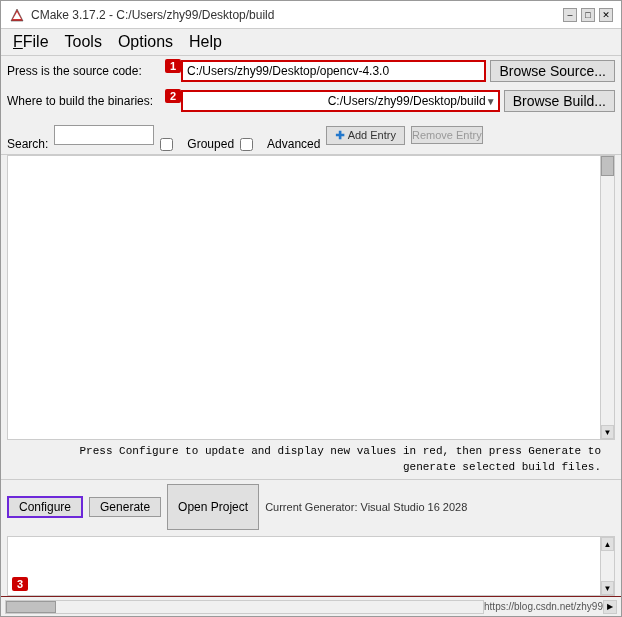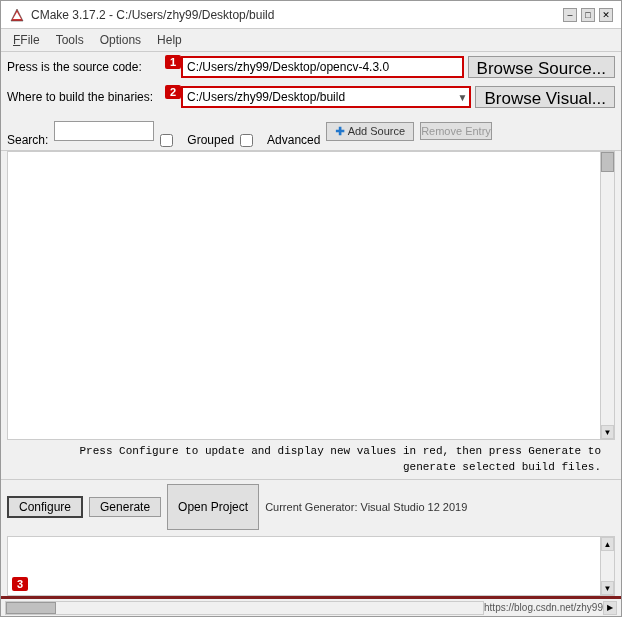--- a/index.html
+++ b/index.html
@@ -57,22 +57,22 @@
     .menu-bar {
       display: flex;
       gap: 0;
       background: #f0f0f0;
       border-bottom: 1px solid #ccc;
       padding: 2px 4px;
     }
     .menu-item {
       padding: 2px 8px;
       cursor: pointer;
-      font-size: 12px;
-      color: #404040;
+      font-size: 16px;
+      color: #000000;
       text-align: center;
     }
     .menu-item u { text-decoration: underline; }
     .content {
       display: flex;
       flex-direction: column;
       flex: 1;
       overflow: hidden;
     }
     .row-field {
@@ -95,21 +95,21 @@
       height: 22px;
     }
     .dropdown-arrow {
       font-size: 10px;
       color: #555;
     }
     .btn-browse {
       background: #e0e0e0;
       border: 1px solid #999;
       padding: 2px 8px;
-      font-size: 17px;
+      font-size: 14px;
       cursor: pointer;
       white-space: nowrap;
       height: 22px;
     }
     .toolbar-row {
       display: flex;
       align-items: center;
       padding: 3px 6px;
       gap: 6px;
       border-bottom: 1px solid #ccc;
@@ -200,21 +200,21 @@
     }
     .bottom-bar {
       display: flex;
       align-items: center;
       padding: 4px 6px;
       gap: 6px;
       border-top: 1px solid #ccc;
     }
     .btn-configure {
       background: #e0e0e0;
-      border: 2px solid #404040;
+      border: 2px solid #6d28d9;
       padding: 2px 10px;
       font-size: 12px;
       cursor: pointer;
     }
     .btn-generate {
       background: #e0e0e0;
       border: 1px solid #999;
       padding: 2px 10px;
       font-size: 12px;
       cursor: pointer;
@@ -253,21 +253,21 @@
       color: #fff;
       font-size: 11px;
       font-weight: bold;
       padding: 1px 5px;
       border-radius: 2px;
     }
     .bottom-status-bar {
       display: flex;
       align-items: center;
       height: 20px;
-      border-top: 3px solid #7f1d1d;
+      border-top: 1px solid #7f1d1d;
       padding: 0 4px;
       justify-content: space-between;
     }
     .scrollbar-h {
       flex: 1;
       height: 14px;
       background: #f0f0f0;
       border: 1px solid #ccc;
       position: relative;
     }
@@ -285,20 +285,21 @@
       white-space: nowrap;
     }
     .input-select-wrap {
       flex: 1;
       border: 2px solid #cc0000;
       height: 22px;
       background: #fff;
       display: flex;
       align-items: center;
       padding: 0 2px;
+      text-align: right;
     }
     .select-value {
       flex: 1;
       font-size: 12px;
       padding-left: 2px;
     }
   </style>
 </head>
 <body>
 
@@ -336,57 +337,57 @@
       <button class="btn-browse">Browse Source...</button>
     </div>
 
     <div class="row-field" style="position:relative;">
       <span class="number-badge" style="position:absolute; left:164px; top:3px; z-index:10;">2</span>
       <label>Where to build the binaries:</label>
       <div class="input-select-wrap">
         <span class="select-value">C:/Users/zhy99/Desktop/build</span>
         <span class="dropdown-arrow">▼</span>
       </div>
-      <button class="btn-browse">Browse Visual...</button>
+      <button class="btn-browse">Browse Build...</button>
     </div>
 
     <div class="toolbar-row">
       <label>Search:</label>
       <input class="search-input" type="text" value="" style="">
       <label class="checkbox-label">
         <input type="checkbox" style="">
         <span>Grouped</span>
       </label>
       <label class="checkbox-label">
         <input type="checkbox" style="">
         <span>Advanced</span>
       </label>
       <button class="btn-add-entry">
         <span class="plus-icon">✚</span>
-        <span>Add Source</span>
+        <span>Add Entry</span>
       </button>
       <button class="btn-remove-entry">Remove Entry</button>
     </div>
 
     <div class="main-area">
       <div class="scrollbar-v">
         <div class="scrollbar-arrow top">▲</div>
         <div class="scrollbar-thumb"></div>
         <div class="scrollbar-arrow bottom">▼</div>
       </div>
     </div>
 
     <div class="status-text">Press Configure to update and display new values in red, then press Generate to generate selected
     build files.</div>
 
     <div class="bottom-bar">
       <button class="btn-configure">Configure</button>
       <button class="btn-generate">Generate</button>
       <button class="btn-open-project">Open Project</button>
-      <span class="generator-text">Current Generator: Visual Studio 12 2019</span>
+      <span class="generator-text">Current Generator: Visual Studio 16 2028</span>
     </div>
 
     <div class="log-area" style="position:relative;">
       <span class="number-badge" style="position:absolute; left:4px; bottom:4px; z-index:10;">3</span>
       <div class="log-scrollbar-v">
         <div class="scrollbar-arrow top">▲</div>
         <div class="scrollbar-arrow bottom">▼</div>
       </div>
     </div>
 

